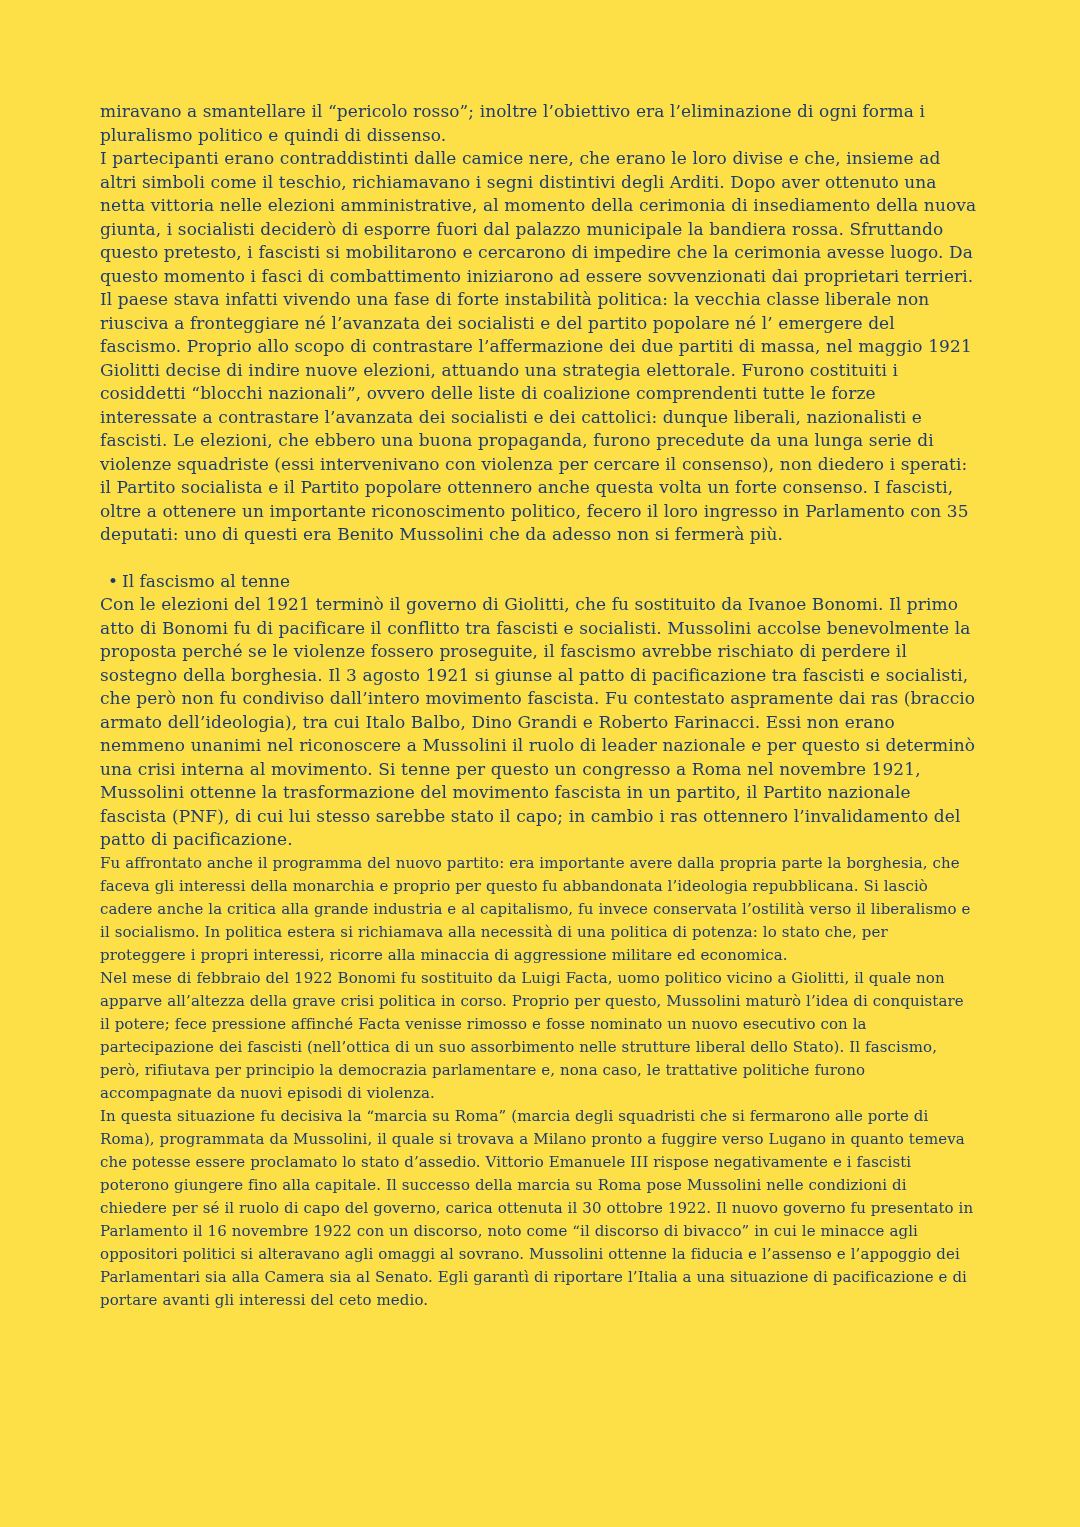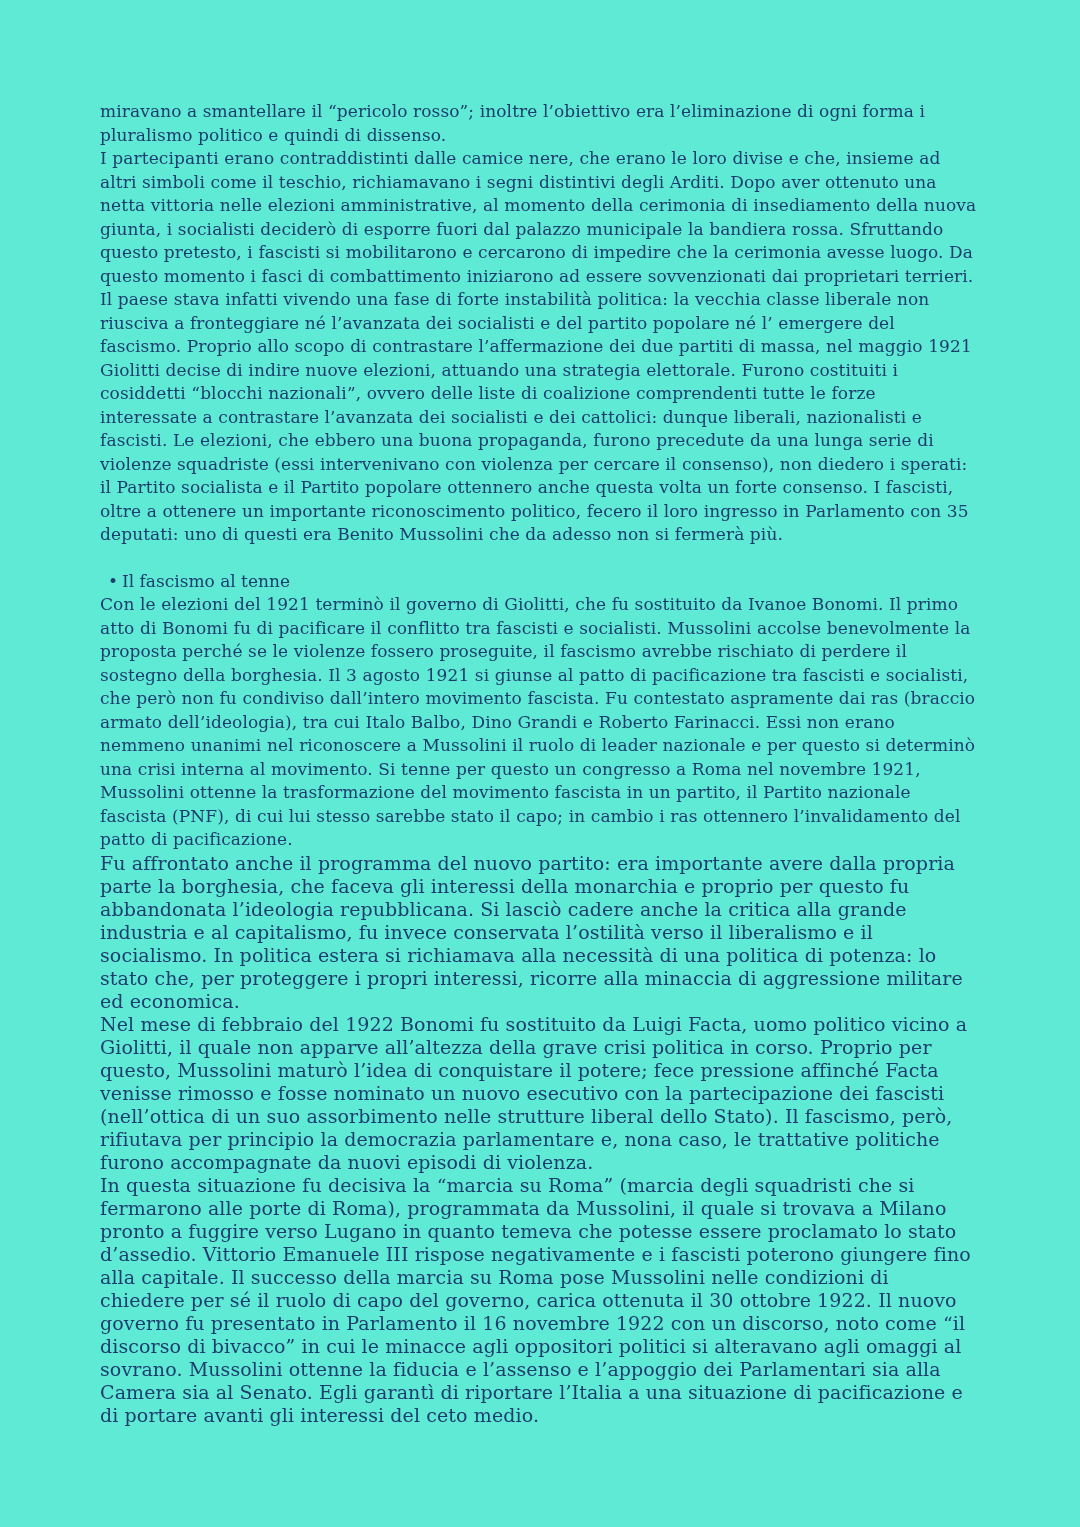--- a/index.html
+++ b/index.html
@@ -11,32 +11,32 @@
     height: 1527px;
     font-family: "DejaVu Serif", "Liberation Serif", serif;
     color: var(--text-color, #1e3d6f);
     position: relative;
     overflow: hidden;
   }
   .page {
     width: 1080px;
     height: 1527px;
     padding: 100px 102px 40px 100px;
-    background: #5eead4;
+    background: #fde047;
   }
   .para {
     text-align: left;
     letter-spacing: 0.1px;
   }
   .text-lg {
     font-size: 17px;
     line-height: 23.5px;
   }
   .text-sm {
-    font-size: 19px;
+    font-size: 15px;
     line-height: 23px;
   }
   .spacer-line {
     height: 23px;
   }
   .bullet-row {
     display: flex;
     align-items: baseline;
     font-size: 17px;
     line-height: 23.5px;

